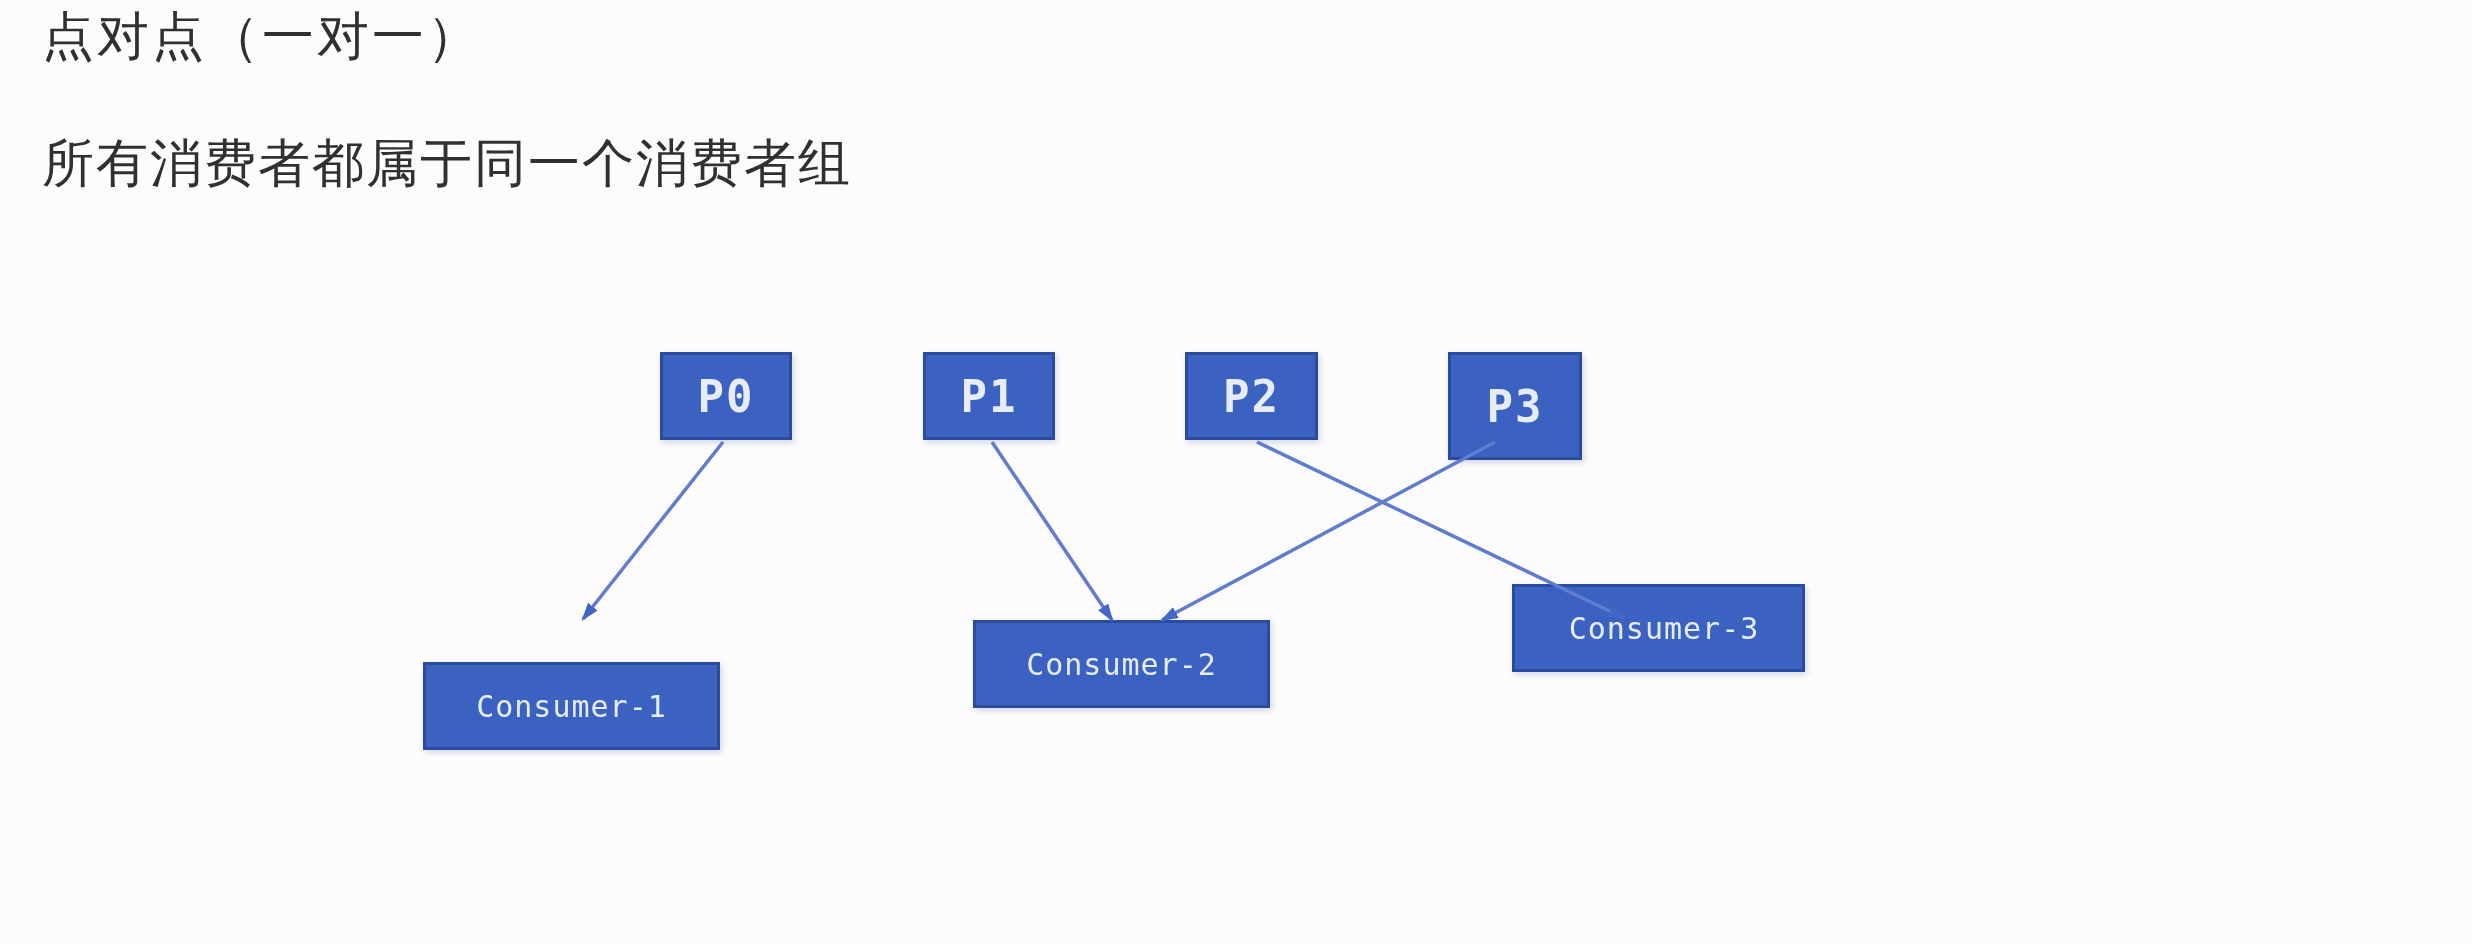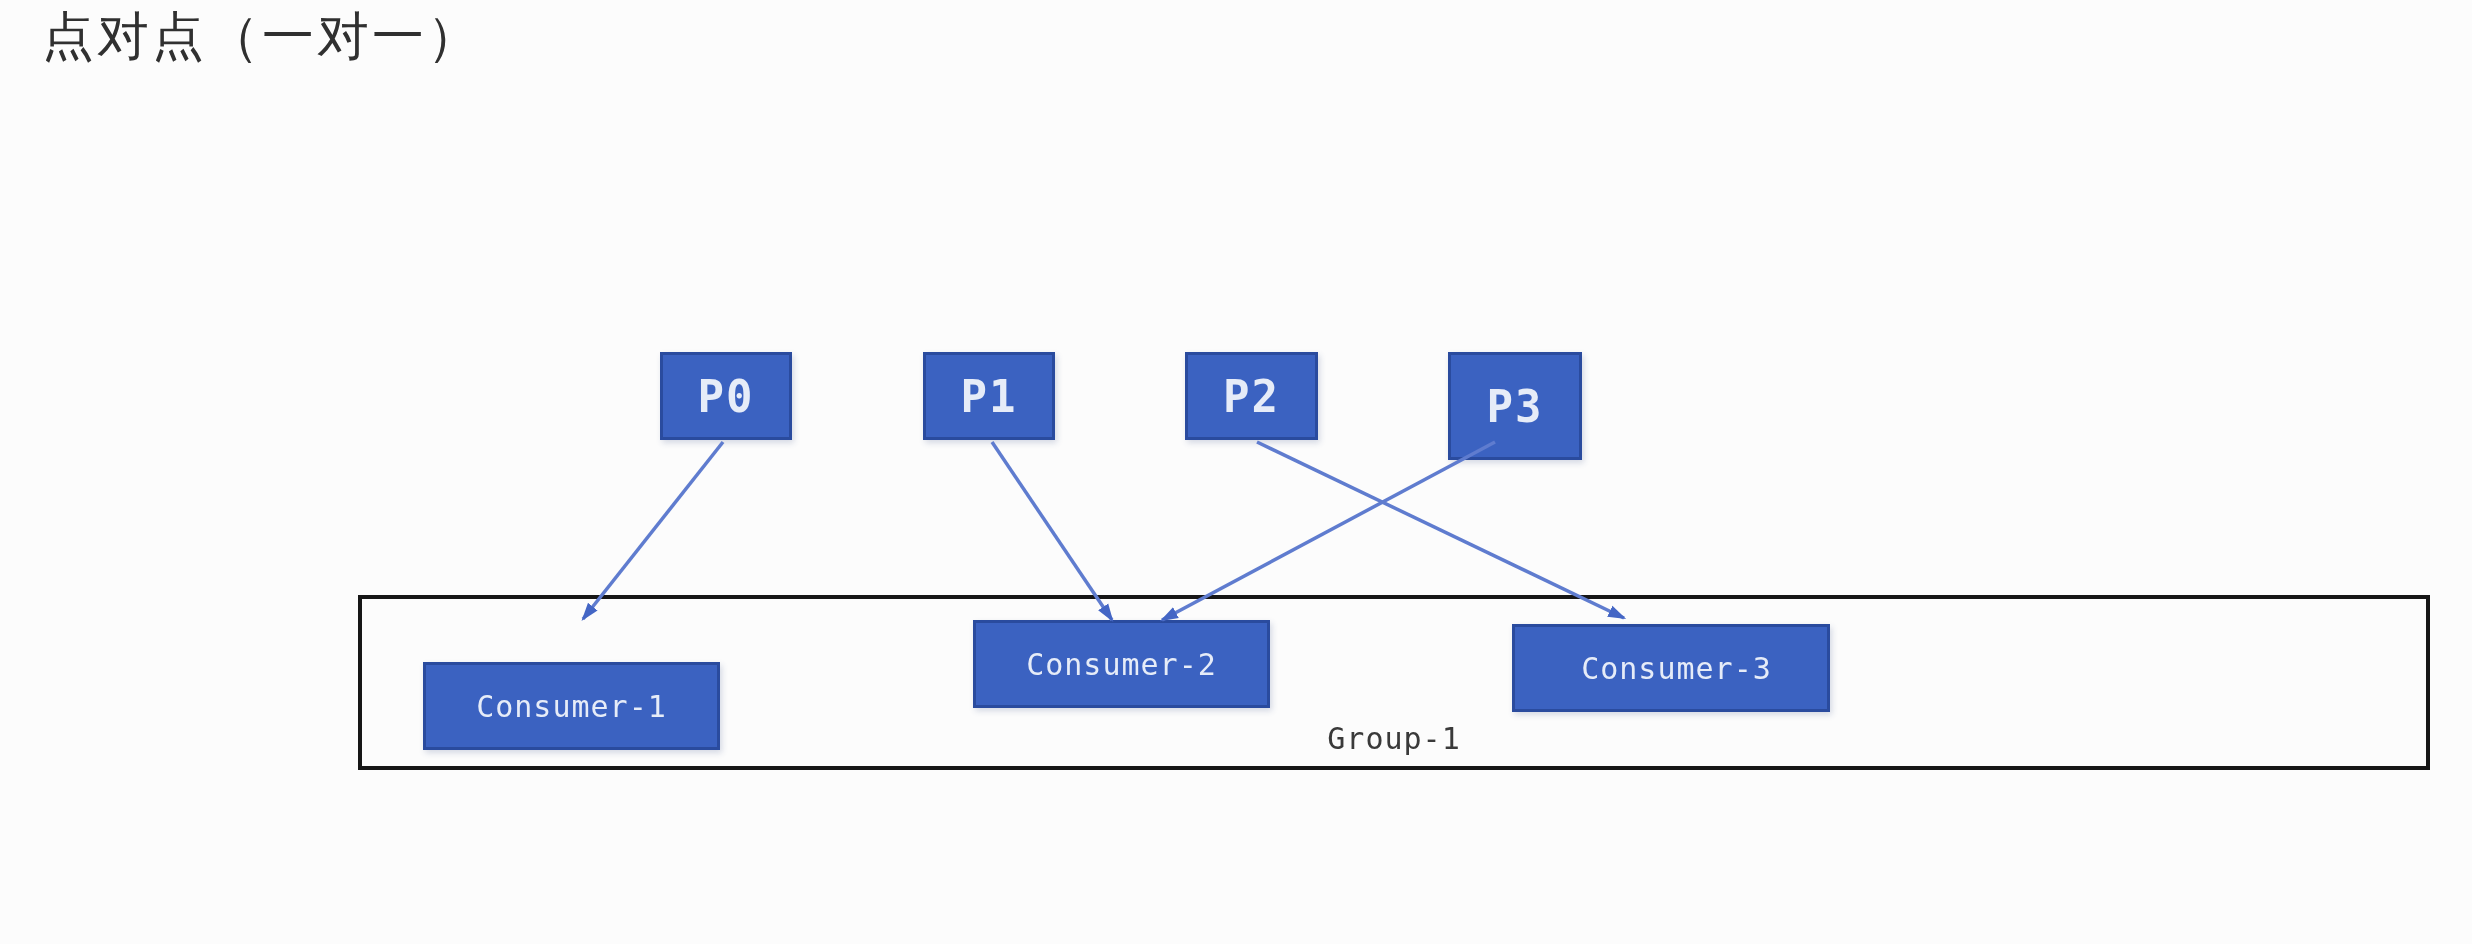--- a/index.html
+++ b/index.html
@@ -54,33 +54,31 @@
     position:absolute;left:0;top:0;
     width:2472px;height:944px;
     pointer-events:none;
   }
 </style>
 </head>
 <body>
 
 <div class="canvas" style="--bg: #fcfcfc; --node-fill: #3b62c1; --node-border: #2a4b9e; --node-text: #e6ecf8; --group-border: #161616; --group-text: #3a3a3a; --heading-text: #303030;">
   <div class="heading">点对点（一对一）</div>
+  <div class="subheading">所有消费者都属于同一个消费者组</div>
 
-  <div class="group-box">
-    <div class="group-label">Group-1</div>
-  </div>
 
   <div id="nodes">
       <div class="node partition" style="left: 660px; top: 352px; width: 132px; height: 88px;">P0</div>
       <div class="node partition" style="left: 923px; top: 352px; width: 132px; height: 88px;">P1</div>
       <div class="node partition" style="left: 1185px; top: 352px; width: 133px; height: 88px;">P2</div>
       <div class="node partition" style="left: 1448px; top: 352px; width: 134px; height: 108px;">P3</div>
       <div class="node consumer" style="left: 423px; top: 620px; width: 297px; height: 88px; margin-top: 42px;">Consumer-1</div>
       <div class="node consumer" style="left: 973px; top: 620px; width: 297px; height: 88px;">Consumer-2</div>
-      <div class="node consumer" style="left: 1512px; top: 624px; width: 318px; height: 88px; padding-left: 11px;">Consumer-3</div>
+      <div class="node consumer" style="left: 1512px; top: 584px; width: 293px; height: 88px; padding-left: 11px;">Consumer-3</div>
     </div>
 
   <svg id="connectors" viewBox="0 0 2472 944" xmlns="http://www.w3.org/2000/svg">
       <defs>
         <marker id="arrowhd" viewBox="0 0 6 4" markerWidth="5.2" markerHeight="4" refX="5.2" refY="2" orient="auto">
           <path d="M0,0 L6,2 L0,4 Z" fill="#4466c5"></path>
         </marker>
       </defs>
       <line x1="723" y1="442" x2="583" y2="619" stroke="#5f7ccf" stroke-width="3.5" marker-end="url(#arrowhd)"></line>
       <line x1="992" y1="442" x2="1112" y2="620" stroke="#5f7ccf" stroke-width="3.5" marker-end="url(#arrowhd)"></line>

